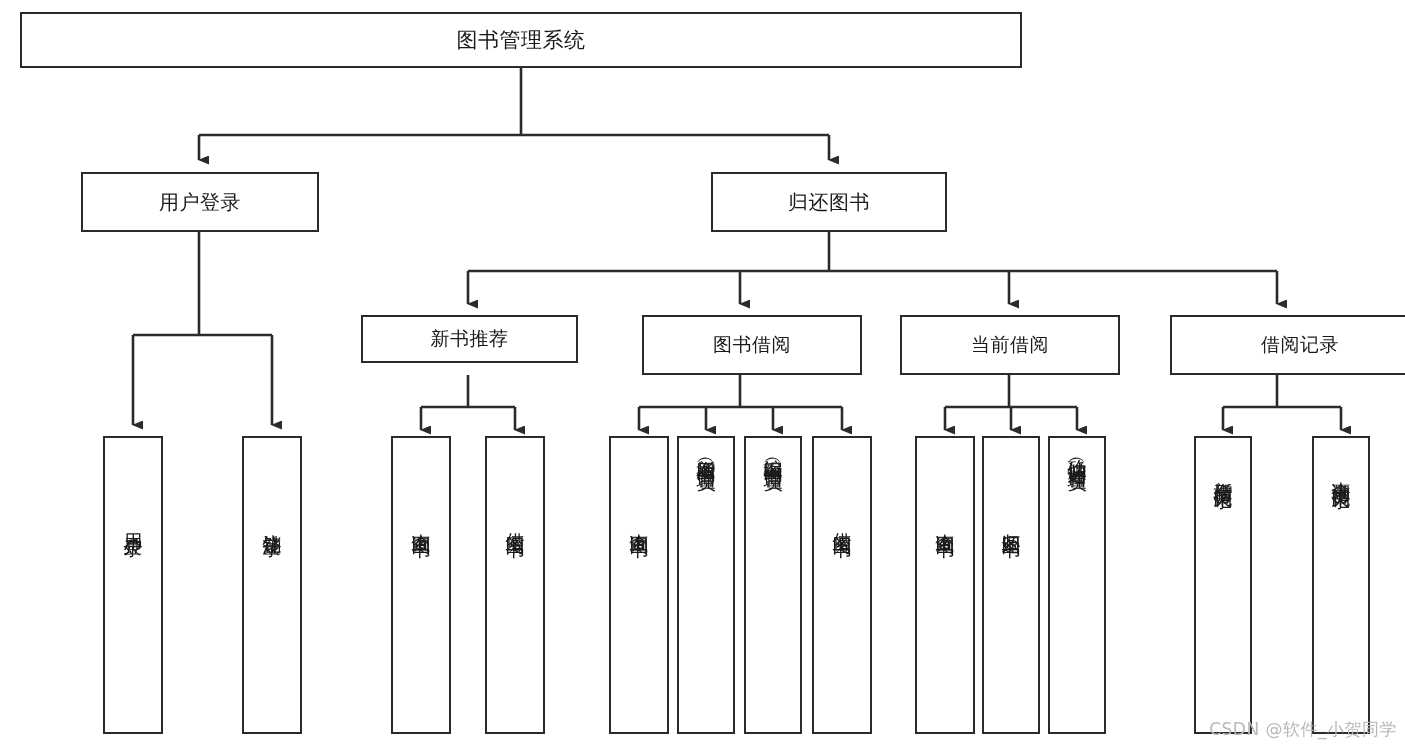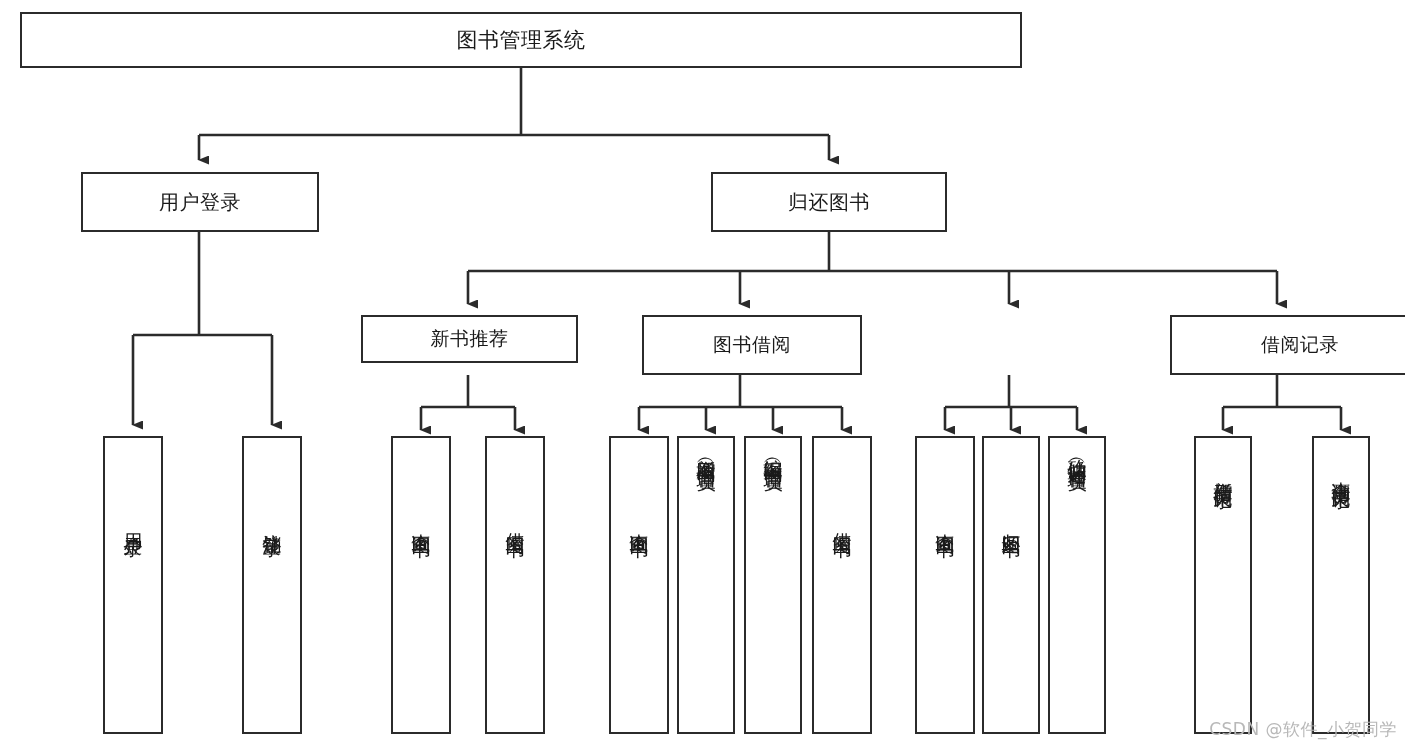--- a/index.html
+++ b/index.html
@@ -148,20 +148,23 @@
   <div class="node node-l1" style="left:711px; top:172px; width:236px; height:60px;">
     <span class="node-label">归还图书</span>
   </div>
 
   <div class="node node-l2" style="left:361px; top:315px; width:217px; height:48px;">
     <span class="node-label">新书推荐</span>
   </div>
   <div class="node node-l2" style="left:630px; top:315px; width:220px; height:60px;margin-left:12px;">
     <span class="node-label">图书借阅</span>
   </div>
+  <div class="node node-l2" style="left:900px; top:315px; width:220px; height:60px;">
+    <span class="node-label">当前借阅</span>
+  </div>
   <div class="node node-l2" style="left:1170px; top:315px; width:260px; height:60px;">
     <span class="node-label">借阅记录</span>
   </div>
 
   <div class="node node-leaf leaf-mid" style="left:103px; top:436px; width:60px; height:298px;">
     <span class="node-label">用户登录</span>
   </div>
   <div class="node node-leaf leaf-mid" style="left:242px; top:436px; width:60px; height:298px;">
     <span class="node-label">注销登录</span>
   </div>

